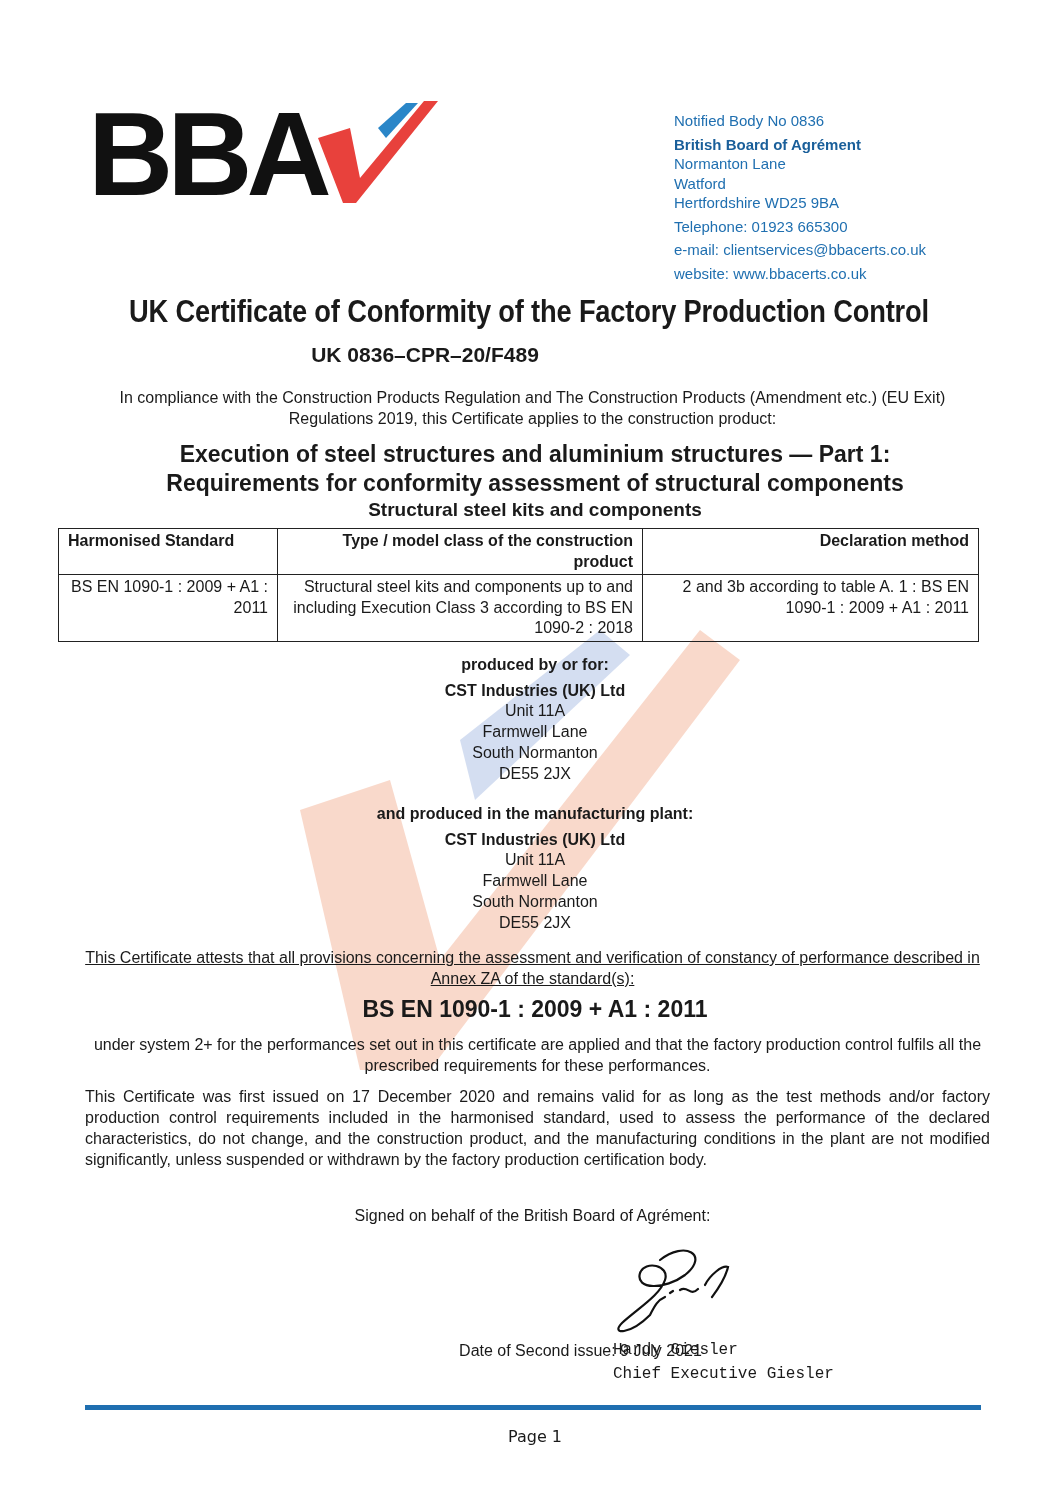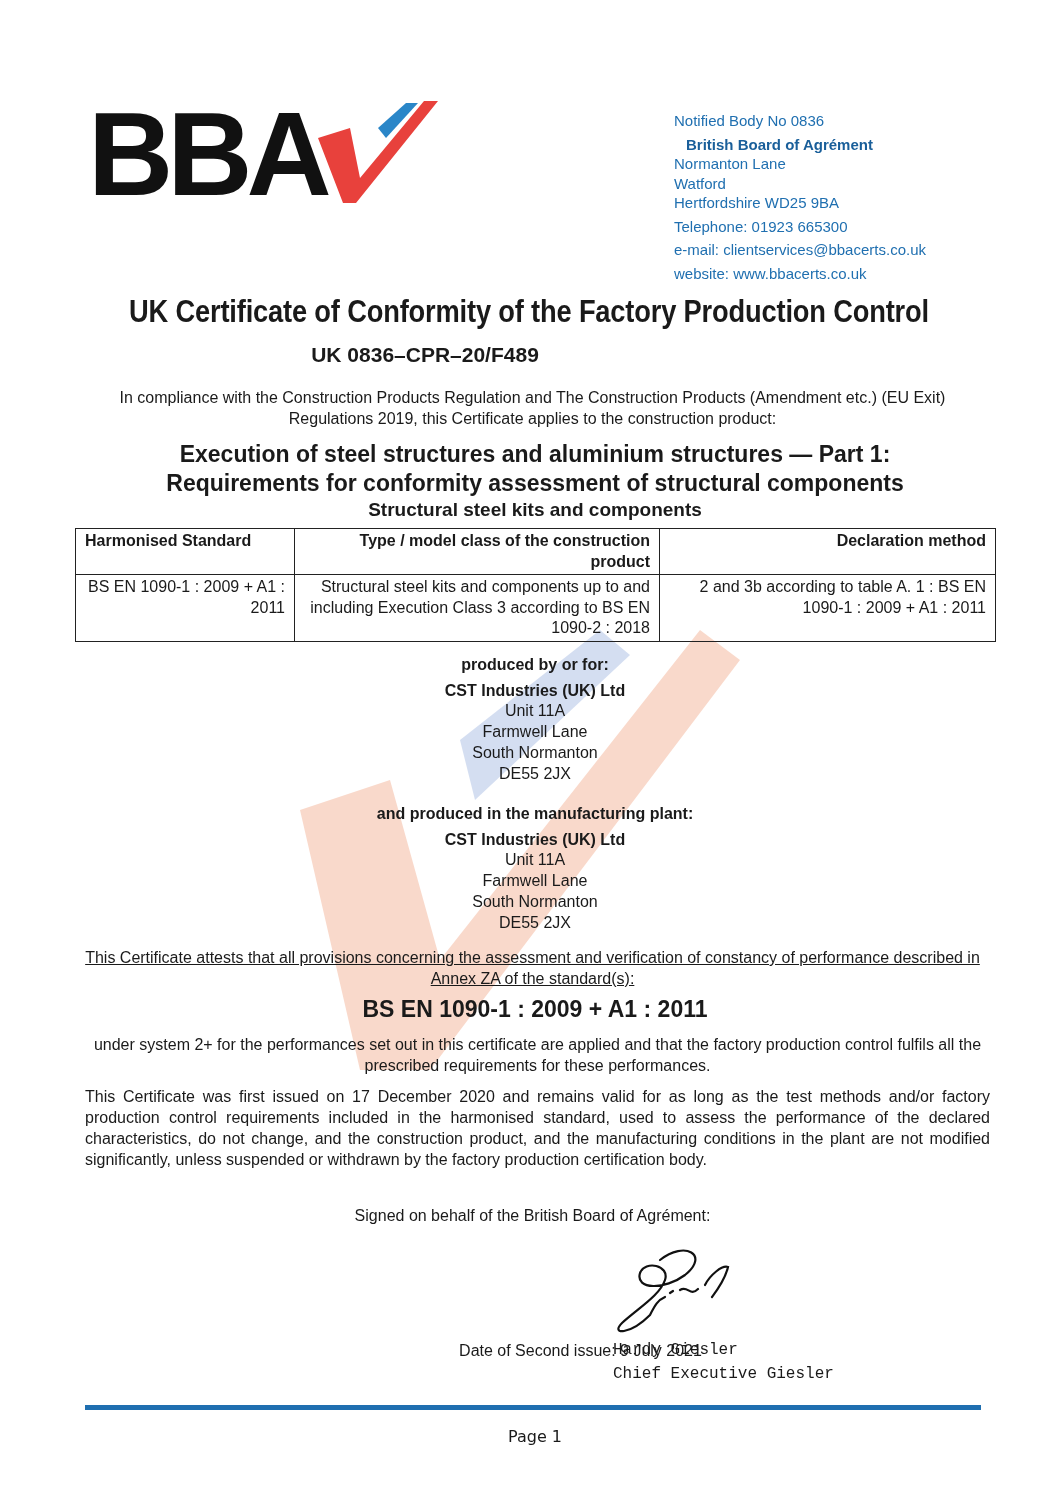--- a/index.html
+++ b/index.html
@@ -3,30 +3,30 @@
 <meta charset="utf-8">
 <style>
   html, body { margin:0; padding:0; background:#fff; }
   body { width:1058px; height:1497px; position:relative; overflow:hidden;
          font-family:"Liberation Sans", sans-serif; color:#1a1a1a; }
   .abs { position:absolute; }
   .watermark { position:absolute; left:300px; top:630px; width:440px; height:440px; z-index:0; }
   .content { position:relative; z-index:1; }
   .logo { left:88px; top:98px; width:350px; height:105px;text-align:center; }
   .contact { left:674px; top:111px; color:#1f6fb0; font-size:15px; line-height:19.5px; }
-  .contact .bold { font-weight:bold; color:#1a5f9a;margin-left:12px; }
+  .contact .bold { font-weight:bold; color:#1a5f9a; }
   .contact .gap { margin-top:4px; }
   .title { left:0; width:1058px; top:294px; text-align:center; font-size:31px; font-weight:bold;
            transform:scaleX(0.88); transform-origin:center; letter-spacing:-0.2px; }
   .certno { left:0; width:850px; top:343px; text-align:center; font-size:21px; font-weight:bold; }
   .para { left:85px; width:895px; font-size:16px; line-height:21px;text-align:center; }
   .subject { left:0; width:1070px; top:440px; text-align:center; font-weight:bold; }
   .subject .l1 { font-size:23px; line-height:29px; }
   .subject .l3 { font-size:19px; line-height:24px; }
-  table.spec { position:absolute; left:75px; top:528px; width:921px; border-collapse:collapse; font-size:16px; }
+  table.spec { position:absolute; left:58px; top:528px; width:921px; border-collapse:collapse; font-size:16px; }
   table.spec th, table.spec td { border:1.5px solid #222; padding:2px 9px; vertical-align:top; line-height:20.5px;text-align:right; }
   table.spec th { font-weight:bold; }
   table.spec th.left { text-align:left; }
   .center-block { left:0; width:1070px; text-align:center; font-size:16px; line-height:20.7px; }
   .center-block .b { font-weight:bold; }
   .std { left:0; width:1070px; top:996px; text-align:center; font-size:23px; font-weight:bold; }
   .footer-line { left:85px; top:1405px; width:896px; height:5px; background:#1f6fb0; }
   .pageno { left:0; width:1070px; top:1427px; text-align:center; font-size:16px; font-family:"DejaVu Sans", sans-serif; }
   .sigtext { left:613px; font-family:Liberation Mono, monospace; font-size:16px; line-height:24px; }
 </style>

